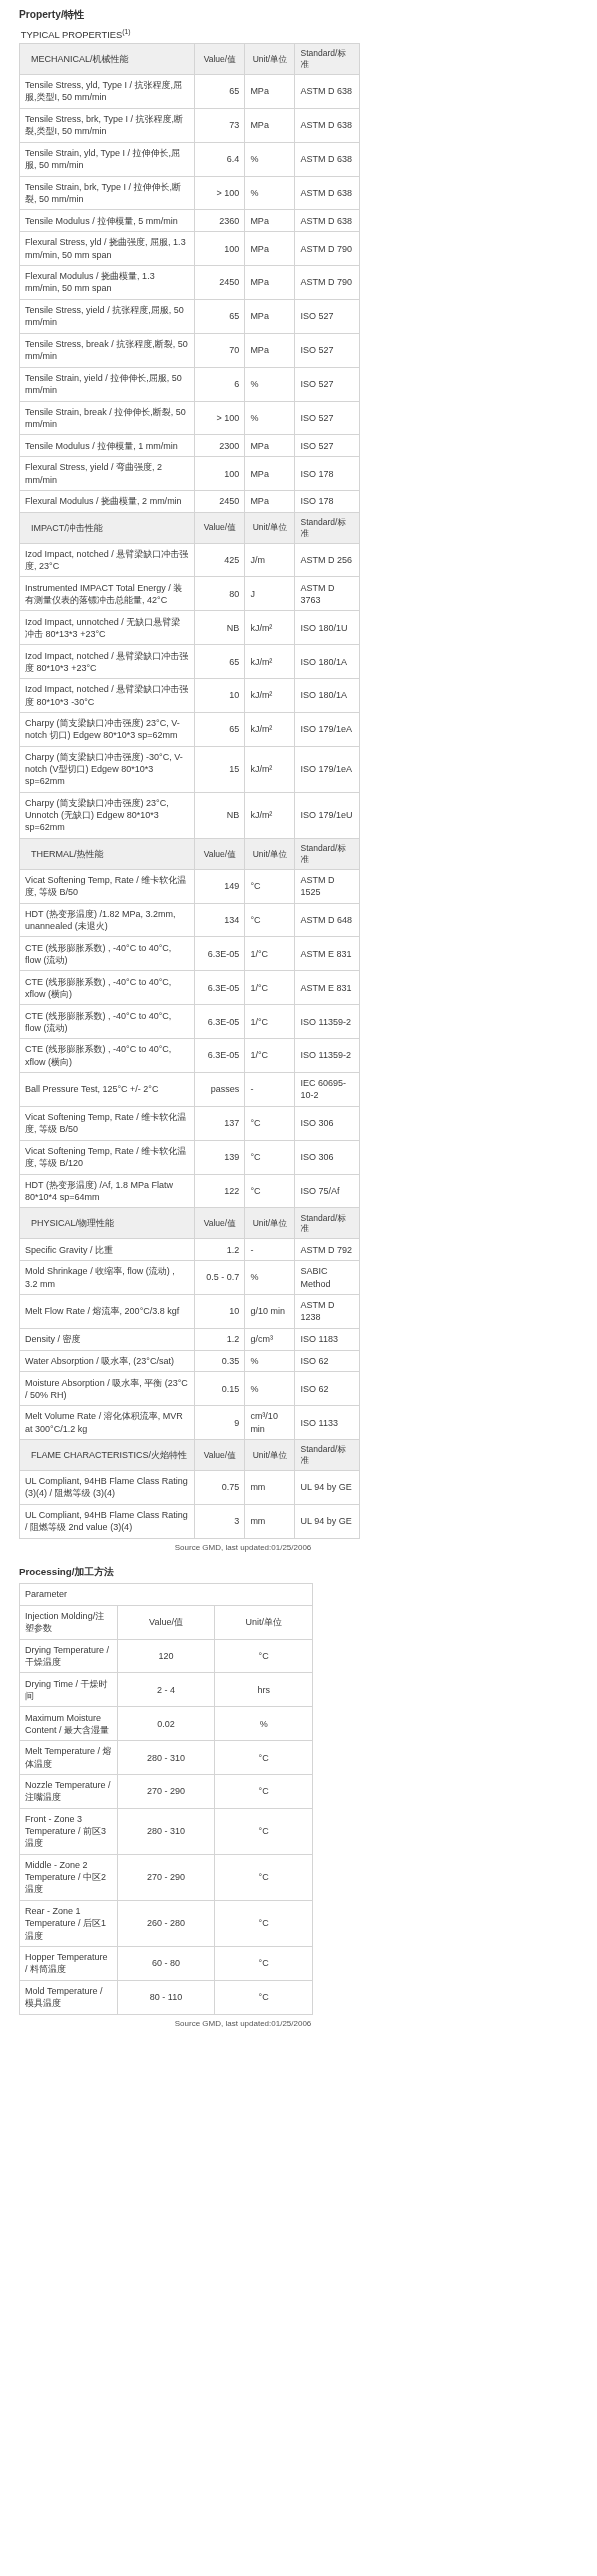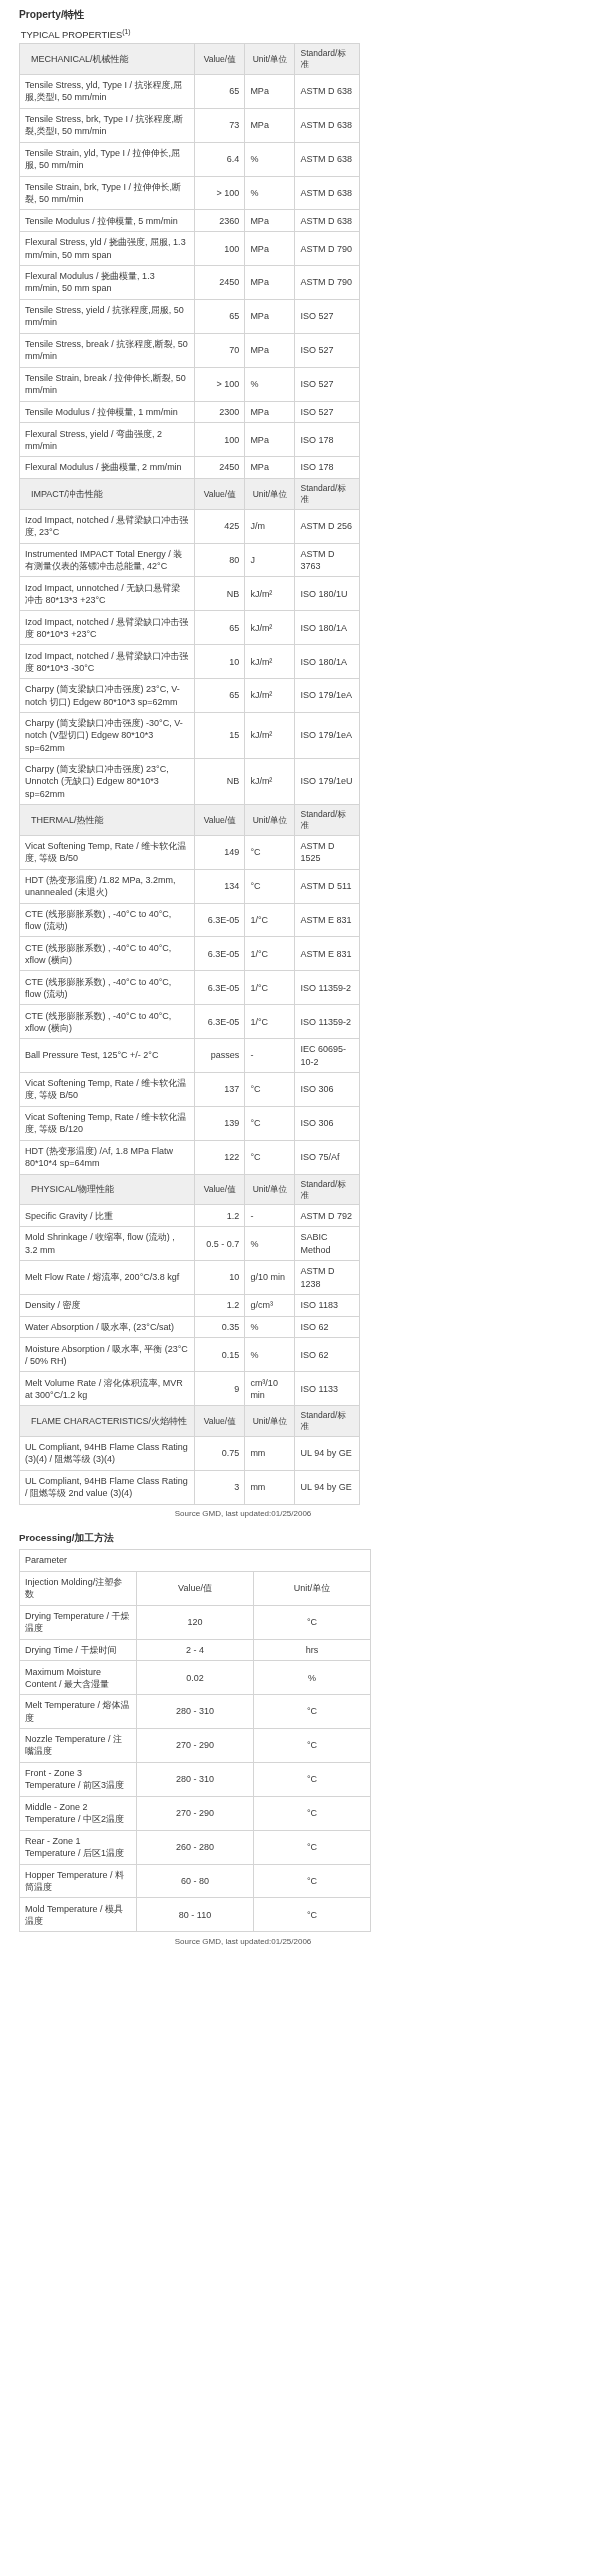--- a/index.html
+++ b/index.html
@@ -70,21 +70,21 @@
   .src {
     text-align: right;
     width: 294px;
     font-size: 8px;
     color: #555555;
     padding: 4.3px 1.7px 1.7px 0;
     box-sizing: border-box;
   }
   table.proc {
     border-collapse: collapse;
-    width: 352px;
+    width: 294px;
     table-layout: fixed;
     margin: 0;
   }
   table.proc td {
     border: 0.9px solid #d4d4d4;
     padding: 4.3px 5.1px;
     font-size: 9px;
     line-height: 1.35;
     color: #3a3a3a;
     background: #ffffff;
@@ -169,20 +169,26 @@
           <td class="c-unit">MPa</td>
           <td class="c-std">ISO 527</td>
         </tr>
       <tr>
           <td class="c-name">Tensile Stress, break / 抗张程度,断裂, 50 mm/min</td>
           <td class="c-val">70</td>
           <td class="c-unit">MPa</td>
           <td class="c-std">ISO 527</td>
         </tr>
       <tr>
+          <td class="c-name">Tensile Strain, yield / 拉伸伸长,屈服, 50 mm/min</td>
+          <td class="c-val">6</td>
+          <td class="c-unit">%</td>
+          <td class="c-std">ISO 527</td>
+        </tr>
+      <tr>
           <td class="c-name">Tensile Strain, break / 拉伸伸长,断裂, 50 mm/min</td>
           <td class="c-val">&gt; 100</td>
           <td class="c-unit">%</td>
           <td class="c-std">ISO 527</td>
         </tr>
       <tr>
           <td class="c-name">Tensile Modulus / 拉伸模量, 1 mm/min</td>
           <td class="c-val">2300</td>
           <td class="c-unit">MPa</td>
           <td class="c-std">ISO 527</td>
@@ -264,21 +270,21 @@
       <tr>
           <td class="c-name">Vicat Softening Temp, Rate / 维卡软化温度, 等级 B/50</td>
           <td class="c-val">149</td>
           <td class="c-unit">°C</td>
           <td class="c-std">ASTM D 1525</td>
         </tr>
       <tr>
           <td class="c-name">HDT (热变形温度) /1.82 MPa, 3.2mm, unannealed (未退火)</td>
           <td class="c-val">134</td>
           <td class="c-unit">°C</td>
-          <td class="c-std">ASTM D 511</td>
+          <td class="c-std">ASTM D 648</td>
         </tr>
       <tr>
           <td class="c-name">CTE (线形膨胀系数) , -40°C to 40°C, flow (流动)</td>
           <td class="c-val">6.3E-05</td>
           <td class="c-unit">1/°C</td>
           <td class="c-std">ASTM E 831</td>
         </tr>
       <tr>
           <td class="c-name">CTE (线形膨胀系数) , -40°C to 40°C, xflow (横向)</td>
           <td class="c-val">6.3E-05</td>

